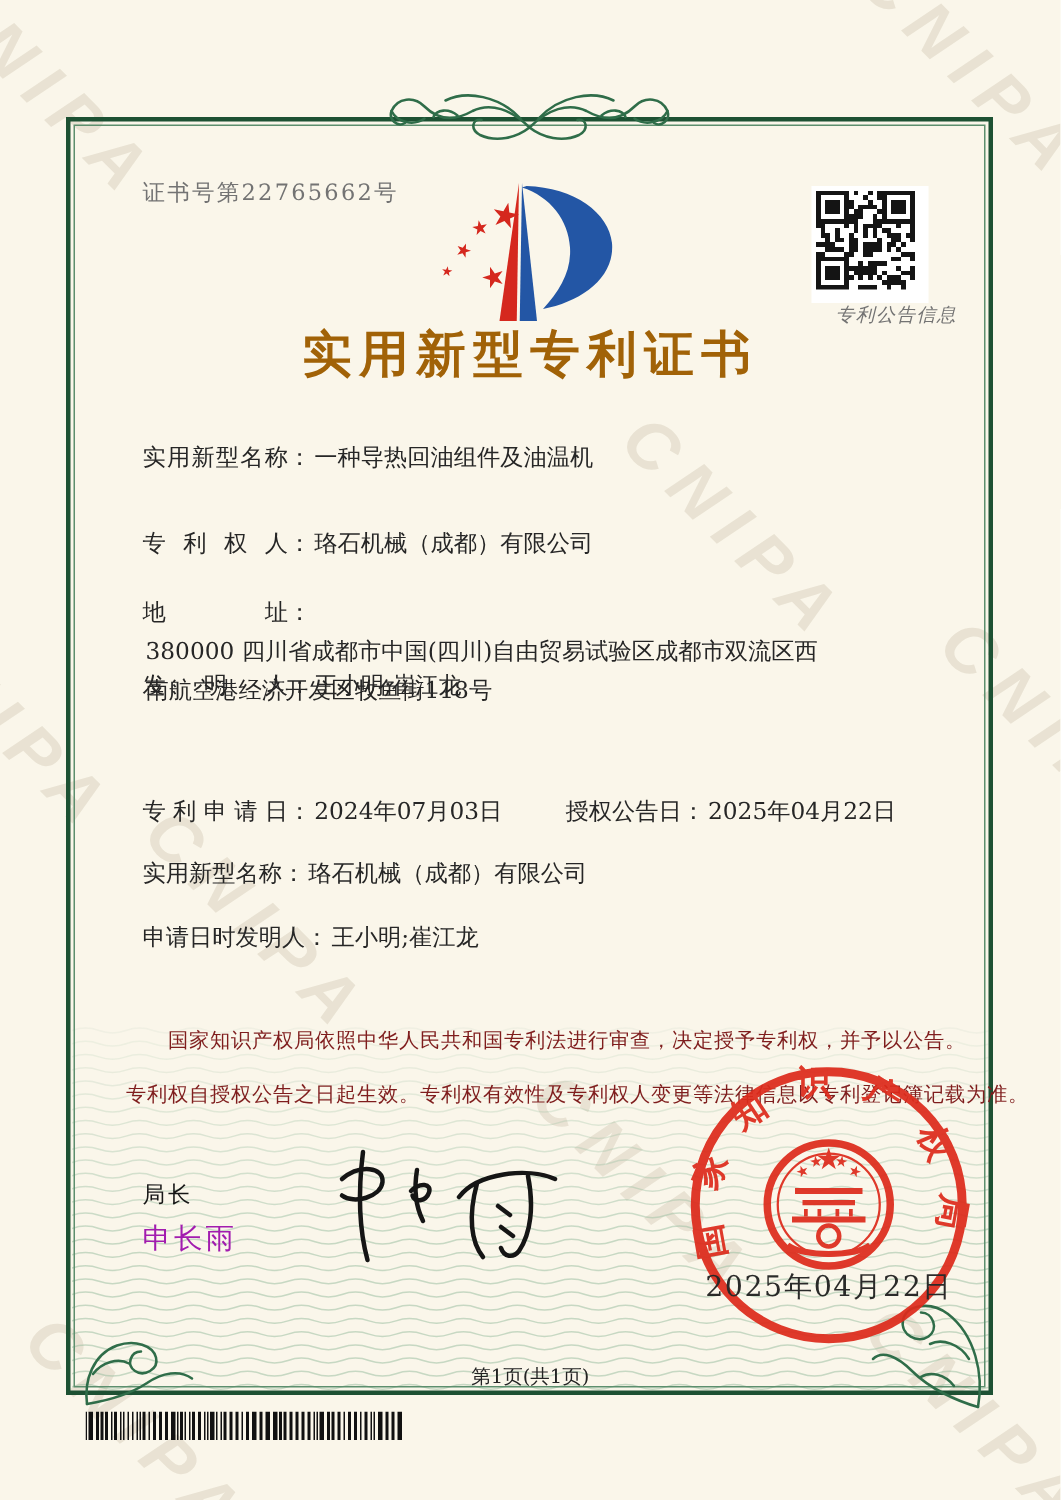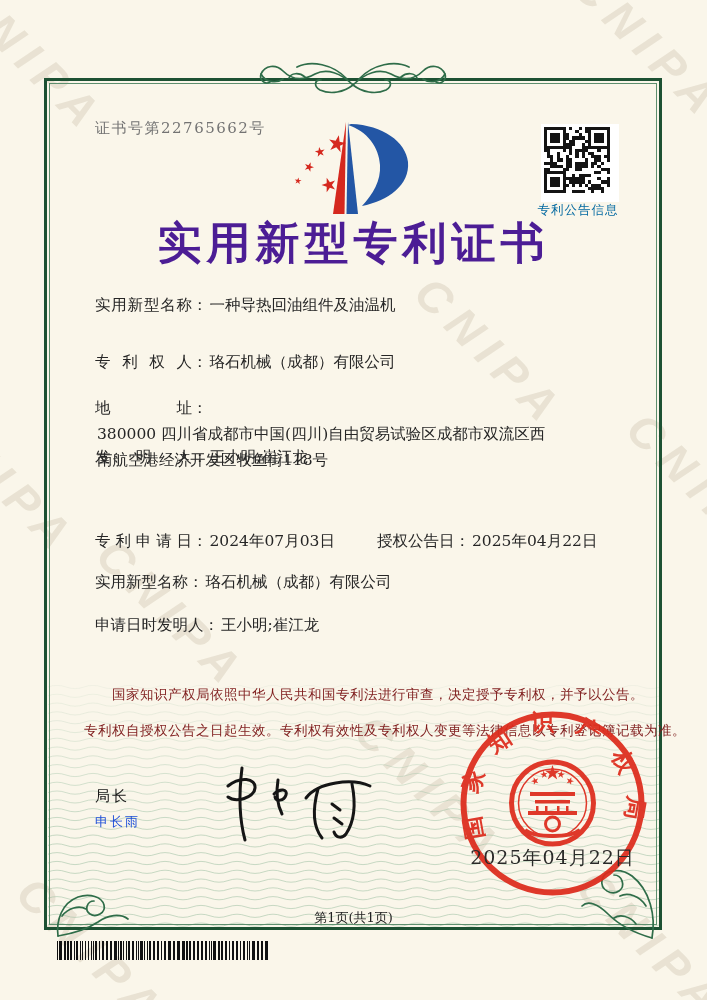--- a/index.html
+++ b/index.html
@@ -24,39 +24,39 @@
     border:3px solid #1d5133;box-sizing:border-box;z-index:2;}
   .frame-inner{position:absolute;inset:2px;border:1px solid #5d8f6e;}
   .orn{position:absolute;z-index:3;}
   
   #waves{position:absolute;left:48px;top:682px;z-index:1;}
   
   .content{position:absolute;inset:0;z-index:4;}
   .cert-no{position:absolute;left:95px;top:119px;font-size:15px;letter-spacing:1.5px;color:#737373;}
   .logo{position:absolute;left:283px;top:110px;}
   .qr-box{position:absolute;left:541px;top:124px;width:72px;height:72px;background:#fff;padding:3px;}
-  .qr-caption{position:absolute;left:518px;top:202px;width:120px;text-align:center;
-    font-size:12.5px;color:#0369a1;letter-spacing:1px;}
+  .qr-caption{position:absolute;left:518px;top:202px;width:120px;text-align:right;
+    font-size:12.5px;color:#737373;font-style:italic;letter-spacing:1px;}
   .title{position:absolute;left:0;top:214px;width:707px;text-align:center;
-    font-size:44px;font-weight:700;letter-spacing:5px;color:#4c1d95;}
+    font-size:33px;font-weight:700;letter-spacing:5px;color:#a16207;}
   .row{position:absolute;left:95px;right:50px;font-size:15.5px;line-height:26px;color:#262626;}
   .jlabel{display:inline-block;width:97px;text-align:justify;text-align-last:justify;vertical-align:top;}
   .nlabel{display:inline-block;vertical-align:top;}
   .colon{display:inline-block;vertical-align:top;}
   .fval{display:inline-block;vertical-align:top;padding-left:2px;}
   .fval-wrap{display:inline-block;width:450px;vertical-align:top;}
   .rcol{position:absolute;left:282px;top:0;}
   .statement{position:absolute;left:84px;top:676px;width:560px;font-size:13.5px;
     line-height:36px;color:#7f1d1d;letter-spacing:0.5px;}
   .st-line{white-space:nowrap;}
   .st-indent{padding-left:28px;}
   .sig-title{position:absolute;left:95px;top:787px;font-size:15px;letter-spacing:2px;
     font-family:"Liberation Sans","DejaVu Sans",sans-serif;color:#161616;text-align:right;}
-  .sig-name{position:absolute;left:95px;top:813px;font-size:13px;letter-spacing:2px;
-    font-family:"Liberation Sans","DejaVu Sans",sans-serif;color:#1d4ed8;}
+  .sig-name{position:absolute;left:95px;top:813px;font-size:19px;letter-spacing:2px;
+    font-family:"Liberation Sans","DejaVu Sans",sans-serif;color:#a21caf;}
   .signature{position:absolute;left:208px;top:760px;z-index:5;}
   .seal{position:absolute;left:455px;top:706px;z-index:6;opacity:0.93;}
   .page-no{position:absolute;left:0;top:909px;width:707px;text-align:center;font-size:13px;color:#222;z-index:5;}
   .barcode{position:absolute;left:57px;top:941px;z-index:4;}
 </style>
 </head>
 <body>
 
 <div class="page">
 

